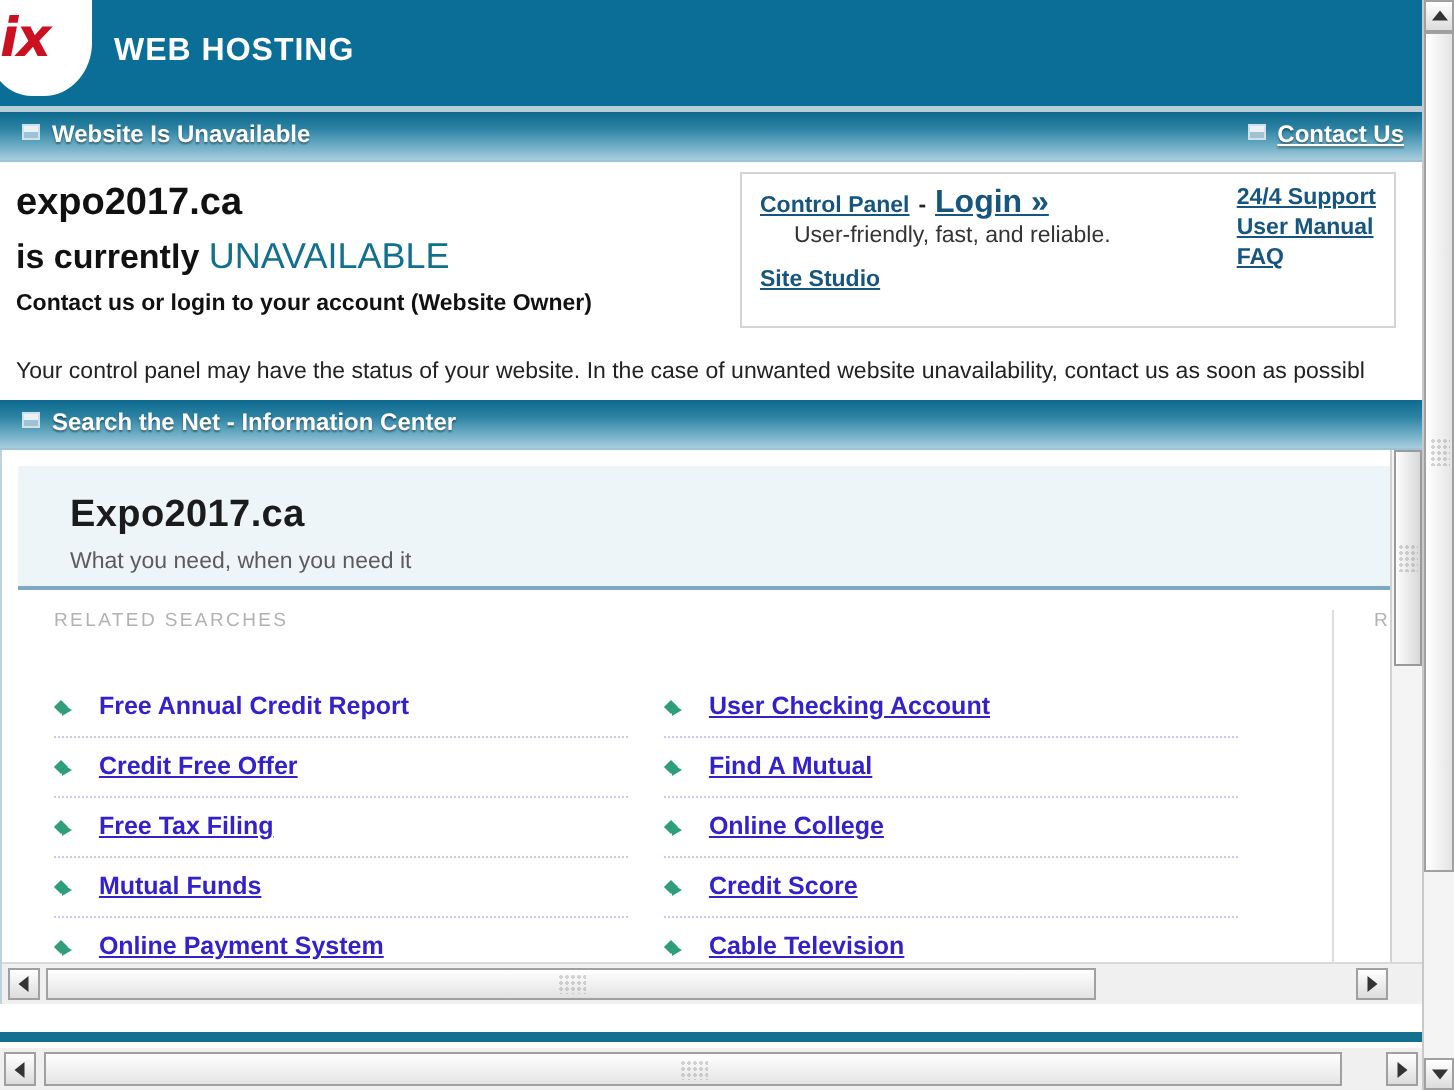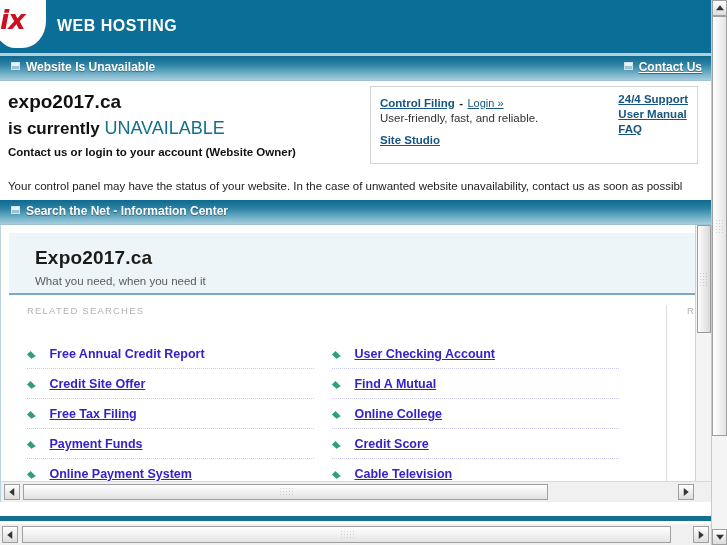--- a/index.html
+++ b/index.html
@@ -136,21 +136,21 @@
 
   .panel {
     position:absolute; left:370px; top:5px; width:328px; height:78px;
     border:1px solid #d4d4d4; background:#ffffff; padding:6px 9px;
   }
   .panel a {
     color:#15557f; font-size:11.5px; font-weight:bold;
     text-decoration:underline; cursor:pointer;
   }
   .panel .dash { color:#222; font-weight:bold; font-size:11.5px; }
-  .panel .desc { color:#333; font-size:11.5px; margin:1px 0 6px 0; }
+  .panel .desc { color:#333; font-size:11.5px; margin:1px 0 6px 17px; }
   .panel-right {
     position:absolute; right:9px; top:6px; text-align:left;
   }
   .panel-right a { display:block; margin-bottom:3px; }
 
   .note {
     padding:7px 8px 8px 8px; font-size:11.5px; color:#222;
     white-space:nowrap; overflow:hidden; background:#ffffff;
   }
 
@@ -269,23 +269,23 @@
     <div class="unavail">
       <div class="dom-name">expo2017.ca</div>
       <div class="dom-status">
         <span>is currently</span>
         <span class="hl">UNAVAILABLE</span>
       </div>
       <div class="dom-sub">Contact us or login to your account (Website Owner)</div>
 
       <div class="panel">
         <div>
-          <span class="pl" style="color:#15557f;font-size:11.5px;font-weight:bold;text-decoration:underline;cursor:pointer;">Control Filing</span>
+          <span class="pl" style="color:#15557f;font-size:11.5px;font-weight:bold;text-decoration:underline;cursor:pointer;">Control Panel</span>
           <span class="dash">-</span>
-          <span style="color:#15557f;font-size:11px;font-weight:normal;text-decoration:underline;cursor:pointer;">Login »</span>
+          <span style="color:#15557f;font-size:16px;font-weight:bold;text-decoration:underline;cursor:pointer;">Login »</span>
         </div>
         <div class="desc">User-friendly, fast, and reliable.</div>
         <div>
           <span style="color:#15557f;font-size:11.5px;font-weight:bold;text-decoration:underline;cursor:pointer;">Site Studio</span>
         </div>
 
         <div class="panel-right">
           <a>24/4 Support</a>
           <a>User Manual</a>
           <a>FAQ</a>
@@ -314,29 +314,29 @@
 
           <div class="main-cols">
 
             <div class="link-col">
               <div class="link-row">
                 <span class="bullet"></span>
                 <span class="rs-link nounder">Free Annual Credit Report</span>
               </div>
               <div class="link-row">
                 <span class="bullet"></span>
-                <span class="rs-link">Credit Site Offer</span>
+                <span class="rs-link">Credit Free Offer</span>
               </div>
               <div class="link-row">
                 <span class="bullet"></span>
                 <span class="rs-link">Free Tax Filing</span>
               </div>
               <div class="link-row">
                 <span class="bullet"></span>
-                <span class="rs-link">Payment Funds</span>
+                <span class="rs-link">Mutual Funds</span>
               </div>
               <div class="link-row">
                 <span class="bullet"></span>
                 <span class="rs-link">Online Payment System</span>
               </div>
             </div>
 
             <div class="link-col">
               <div class="link-row">
                 <span class="bullet"></span>

